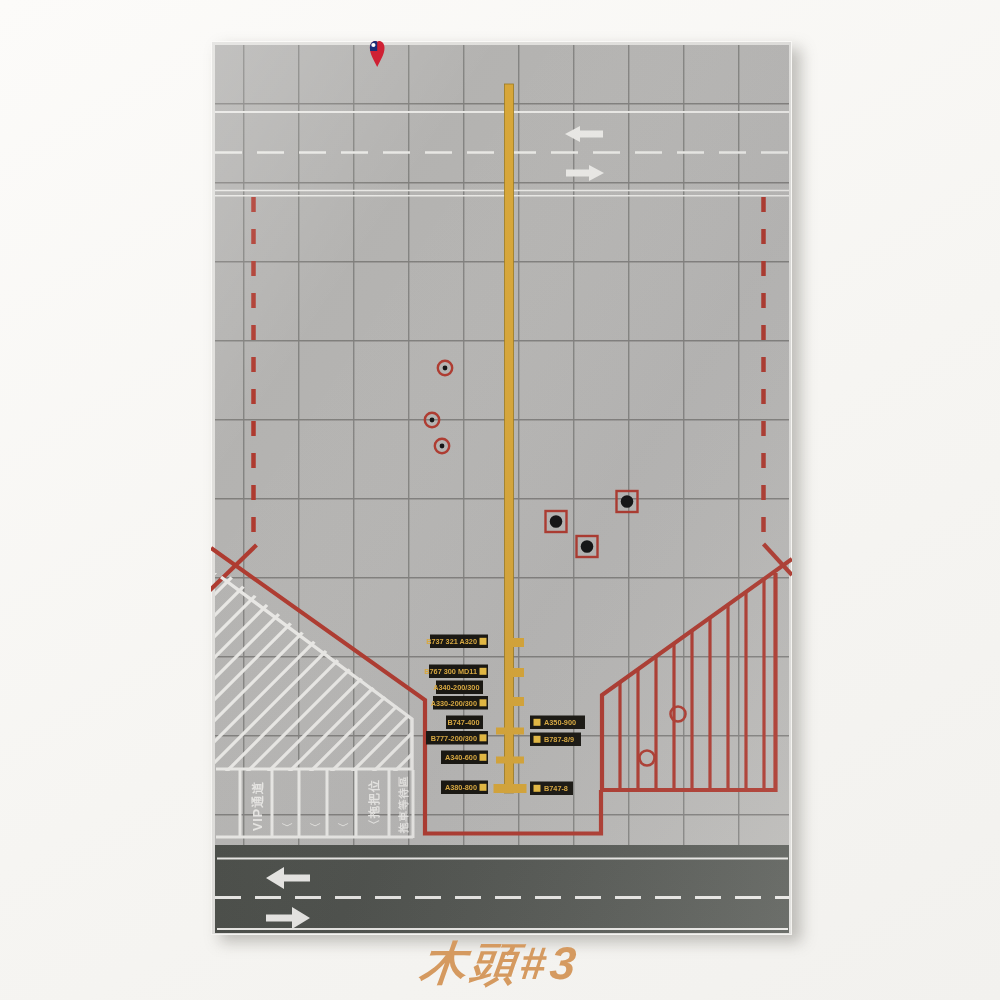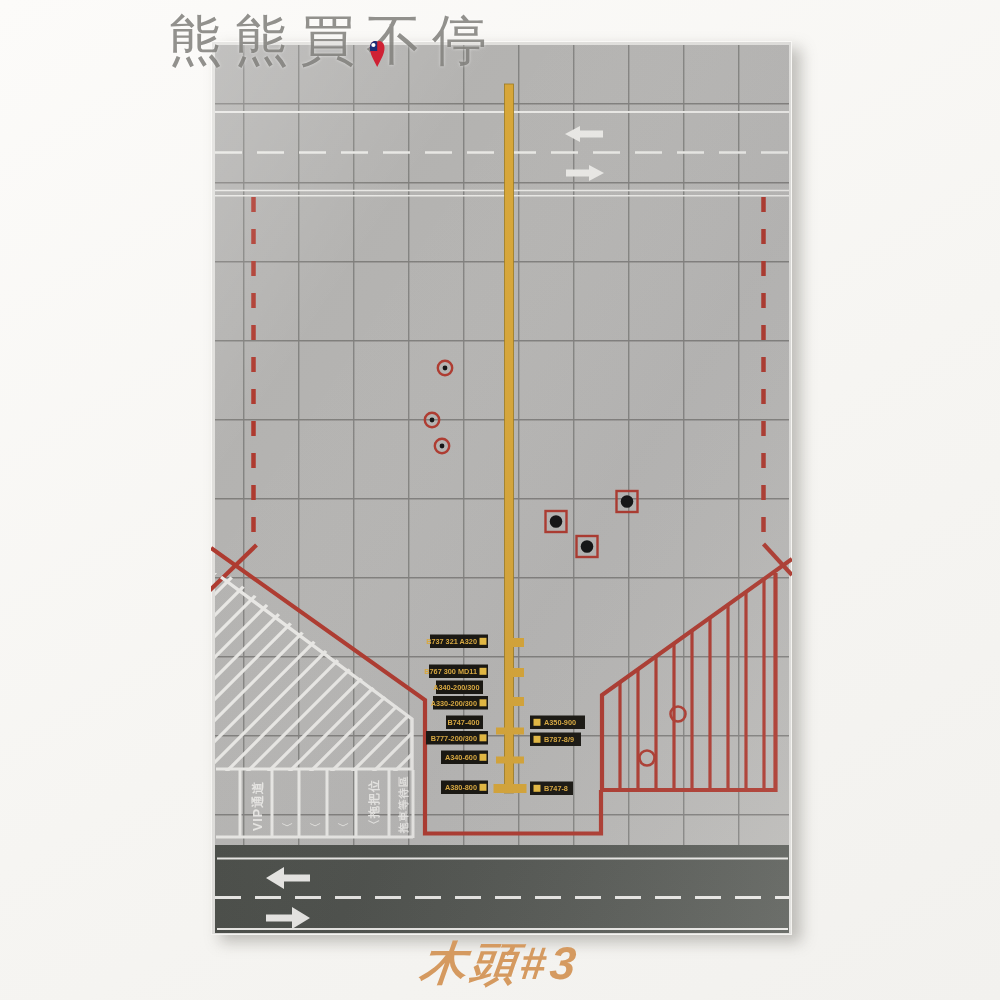--- a/index.html
+++ b/index.html
@@ -187,21 +187,20 @@
         <path d="M215 897.5 H789" class="white" stroke-width="2.8" stroke-dasharray="26 14"></path>
         <path d="M217 929 H788" class="white" stroke-width="2"></path>
         <polygon points="266,878 284,867 284,874.5 310,874.5 310,881.5 284,881.5 284,889" fill="var(--marking-white)"></polygon>
         <polygon points="310,918 292,907 292,914.5 266,914.5 266,921.5 292,921.5 292,929" fill="var(--marking-white)"></polygon>
       </g>
 
       <rect x="212" y="42" width="579" height="892" fill="url(#lightg)"></rect>
     </svg>
   </div>
 
-  <div class="watermark">熊熊買不停</div>
   <div class="flag">
     <svg width="17" height="32" viewBox="0 0 17 32">
       <defs>
           <clipPath id="heartclip">
             <path d="M8.2 29 C4.6 21.5, 0.9 16.5, 0.9 9.8 C0.9 5.6, 3.6 3, 6.3 3 C7.1 3, 7.8 3.2, 8.2 3.7 C8.6 3.2, 9.3 3, 10.1 3 C12.8 3, 15.5 5.6, 15.5 9.8 C15.5 16.5, 11.8 21.5, 8.2 29 Z"></path>
           </clipPath>
         </defs>
       <path d="M8.2 29 C4.6 21.5, 0.9 16.5, 0.9 9.8 C0.9 5.6, 3.6 3, 6.3 3 C7.1 3, 7.8 3.2, 8.2 3.7 C8.6 3.2, 9.3 3, 10.1 3 C12.8 3, 15.5 5.6, 15.5 9.8 C15.5 16.5, 11.8 21.5, 8.2 29 Z" fill="var(--flag-red,#cf2134)"></path>
       <g clip-path="url(#heartclip)">
         <rect x="0" y="0" width="8.2" height="13" fill="var(--flag-blue,#1b2f78)"></rect>

